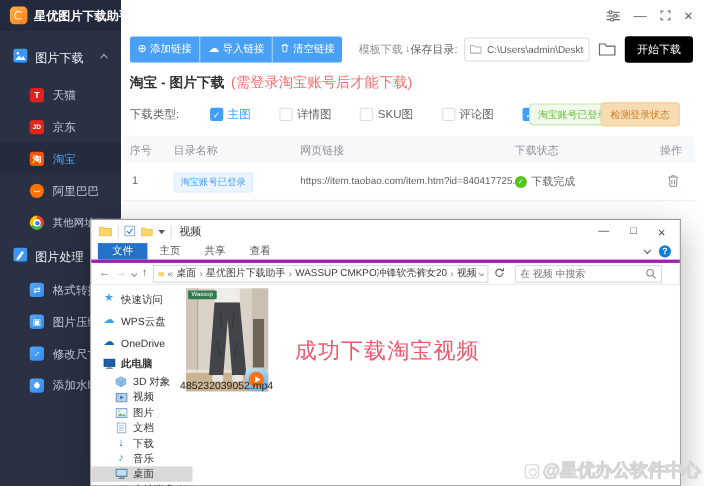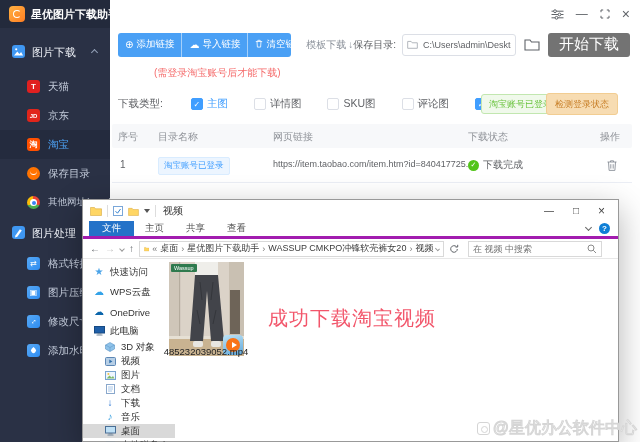--- a/index.html
+++ b/index.html
@@ -43,26 +43,26 @@
   .btn-blue { background:#4aa0f5; color:#fff; font-size:9.5px; display:flex; align-items:center; gap:3px; padding:0 7px; border-right:1px solid rgba(255,255,255,.5); cursor:pointer; white-space:nowrap; }
   .btn-blue:last-child { border-right:none; }
   .btn-blue .gly { font-size:10px; line-height:1; }
   .template-link { margin-left:15px; color:#8a9099; font-size:10px; display:flex; align-items:center; gap:2px; cursor:pointer; white-space:nowrap; }
   .save-area { margin-left:auto; display:flex; align-items:center; gap:6px; padding-right:10px; }
   .save-label { font-size:10px; color:#606266; white-space:nowrap; }
   .save-wrap { position:relative; width:114px; height:22px; }
   .save-wrap svg { position:absolute; left:5px; top:6px; }
   .save-input { width:100%; height:100%; border:1px solid #dcdfe6; border-radius:3px; font-size:9px; color:#606266; padding:0 4px 0 20px; outline:none; font-family:inherit; }
   .browse-btn { width:20px; height:18px; display:flex; align-items:center; justify-content:center; cursor:pointer; }
-  .start-btn { height:24px; background:#737373; color:#fff; font-size:15px; border:none; border-radius:3px; padding:0 11px; display:flex; align-items:center; cursor:pointer; white-space:nowrap; }
+  .start-btn { height:24px; background:#000000; color:#fff; font-size:10px; border:none; border-radius:3px; padding:0 11px; display:flex; align-items:center; cursor:pointer; white-space:nowrap; }
 
   
   .panel-head { position:absolute; left:118px; top:66px; display:flex; align-items:baseline; gap:6px; z-index:2; }
   .panel-title { font-size:12.5px; font-weight:bold; color:#303133; white-space:nowrap; }
-  .panel-note { font-size:10px; color:#f56c6c; white-space:nowrap;margin-left:36px; }
+  .panel-note { font-size:13px; color:#f56c6c; white-space:nowrap; }
   .type-row { position:absolute; left:118px; top:92px; right:0; height:24px; display:flex; align-items:center; z-index:2; }
   .type-label { font-size:10.5px; color:#606266; margin-right:28px; white-space:nowrap; }
   .cb-item { display:flex; align-items:center; gap:4px; margin-right:26px; font-size:10.5px; color:#606266; cursor:pointer; white-space:nowrap; }
   .cb { width:12px; height:12px; border:1px solid #dcdfe6; border-radius:2px; background:#fff; display:flex; align-items:center; justify-content:center; font-size:8px; color:transparent; }
   .cb-item.on .cb { background:#409eff; border-color:#409eff; color:#fff; }
   .cb-item.on .cb-label { color:#409eff; }
   .info-dot { width:12px; height:12px; border-radius:50%; background:#f56c6c; color:#fff; font-size:8px; font-weight:bold; display:flex; align-items:center; justify-content:center; margin-left:-16px; }
   .login-badge { position:absolute; right:80px; height:20px; display:flex; align-items:center; padding:0 7px; font-size:9px; color:#67c23a; background:#f0f9eb; border:1px solid #c2e7b0; border-radius:3px; white-space:nowrap; }
   .check-btn { position:absolute; right:22px; height:22px; display:flex; align-items:center; padding:0 8px; font-size:9px; color:#c87f28; background:#f7dcb2; border:1px solid #f2cd92; border-radius:3px; cursor:pointer; white-space:nowrap; }
 
@@ -97,37 +97,37 @@
   .g-back { color:#5f6368; } .g-fwd { color:#c0c0c0; } .g-up { color:#5f6368; }
   .addr-chev { width:4px; height:4px; border-left:1.1px solid #999; border-bottom:1.1px solid #999; transform:rotate(-45deg); }
   .addr-box { width:305px; height:16px; border:1px solid #d9d9d9; display:flex; align-items:center; gap:3px; padding:0 4px; font-size:9px; color:#3b3b3b; white-space:nowrap; overflow:hidden; }
   .crumb { cursor:pointer; } .crumb-sep { color:#777; }
   .search-box { margin-left:4px; width:134px; height:16px; border:1px solid #d9d9d9; display:flex; align-items:center; padding:0 4px; }
   .search-input { flex:1; border:none; outline:none; font-size:9px; color:#8a8a8a; font-family:inherit; min-width:0; }
   .ex-body { position:absolute; top:59px; left:0; right:0; bottom:0; display:flex; background:#fff; }
   .tree { width:92px; padding-top:3px; font-size:9.5px; color:#333; flex:0 0 auto; }
   .tr-row { display:flex; align-items:center; gap:5px; height:14px; padding-left:14px; cursor:pointer; white-space:nowrap; }
   .tr-row.top { height:20px; padding-left:10px; }
-  .tr-row.pc { height:18px; padding-left:10px; }
+  .tr-row.pc { height:18px; padding-left:10px;font-weight:bold; }
   .tr-row.child { padding-left:21px; }
   .tr-row.selected { background:#d9d9d9; }
   .tr-ic { width:12px; display:flex; justify-content:center; flex:0 0 auto; font-size:10px; line-height:1; }
   .ic-star { color:#4aa3e8; } .ic-cloud1 { color:#35a3e8; } .ic-cloud2 { color:#0b66ab; }
   .ic-down { color:#1f6fd0; font-weight:bold; } .ic-music { color:#3aa0e0; }
 
   .thumb { position:absolute; left:86px; top:62px; width:75px; height:94px; cursor:pointer; }
   .thumb-badge { position:absolute; left:2px; top:2px; background:#2f7a4e; color:#fff; font-size:5.5px; padding:1px 3px; border-radius:1px; }
   .play-ov { position:absolute; right:1px; bottom:1px; width:20px; height:20px; border-radius:4px; background:linear-gradient(160deg,#bfe3f5,#5fa8dc); display:flex; align-items:center; justify-content:center; }
   .play-ov i { width:14px; height:14px; border-radius:50%; background:#f97316; display:flex; align-items:center; justify-content:center; }
   .play-ov i::after { content:""; display:block; margin-left:2px; width:0; height:0; border-top:3.5px solid transparent; border-bottom:3.5px solid transparent; border-left:5.5px solid #fff; }
   .fname { position:absolute; left:73px; top:146px; width:100px; text-align:center; font-size:9.5px; color:#222; white-space:nowrap; }
   .annotation { position:absolute; left:268px; top:305px; font-size:20px; font-weight:500; color:#f2566b; letter-spacing:1px; z-index:6; white-space:nowrap; }
 
   .watermark { position:absolute; right:3px; bottom:3px; z-index:9; display:flex; align-items:center; gap:3px; }
-  .wm-text { font-size:16px; font-weight:normal; color:#fff; -webkit-text-stroke:1px #d5d5d5; white-space:nowrap; }
+  .wm-text { font-size:16px; font-weight:bold; color:#fff; -webkit-text-stroke:1px #d5d5d5; white-space:nowrap; }
   .wm-logo { width:13px; height:13px; border:1.5px solid #d5d5d5; border-radius:3px; background:#fff; position:relative; }
   .wm-logo::after { content:""; position:absolute; left:3px; top:3px; width:5px; height:5px; border:1.5px solid #d5d5d5; border-radius:50%; }
 </style>
 </head>
 <body>
 
 <div id="app">
 
   <aside class="sidebar">
     <div class="logo-row">
@@ -156,21 +156,21 @@
         <span>京东</span>
       </div>
       <div class="nav-sub-item active">
         <span class="sq taobao">淘</span>
         <span>淘宝</span>
       </div>
       <div class="nav-sub-item">
         <span class="circ ali">
             <i></i>
           </span>
-        <span>保存目录</span>
+        <span>阿里巴巴</span>
       </div>
       <div class="nav-sub-item small">
         <span class="chrome">
             <i></i>
           </span>
         <span>其他网址(Beta)</span>
       </div>
     </div>
 
     <div class="nav-header">
@@ -264,20 +264,21 @@
       <span class="browse-btn">
         <svg width="16" height="13" viewBox="0 0 16 13">
             <path d="M1 2h5l1.5 2H15v8H1z" fill="none" stroke="#5f6368" stroke-width="1.1"></path>
           </svg>
       </span>
       <button class="start-btn">开始下载</button>
     </div>
   </div>
 
   <div class="panel-head">
+    <span class="panel-title">淘宝 - 图片下载</span>
     <span class="panel-note">(需登录淘宝账号后才能下载)</span>
   </div>
 
   <div class="type-row">
     <span class="type-label">下载类型:</span>
     <span class="cb-item on">
       <span class="cb">✓</span>
       <span class="cb-label">主图</span>
     </span>
     <span class="cb-item">

